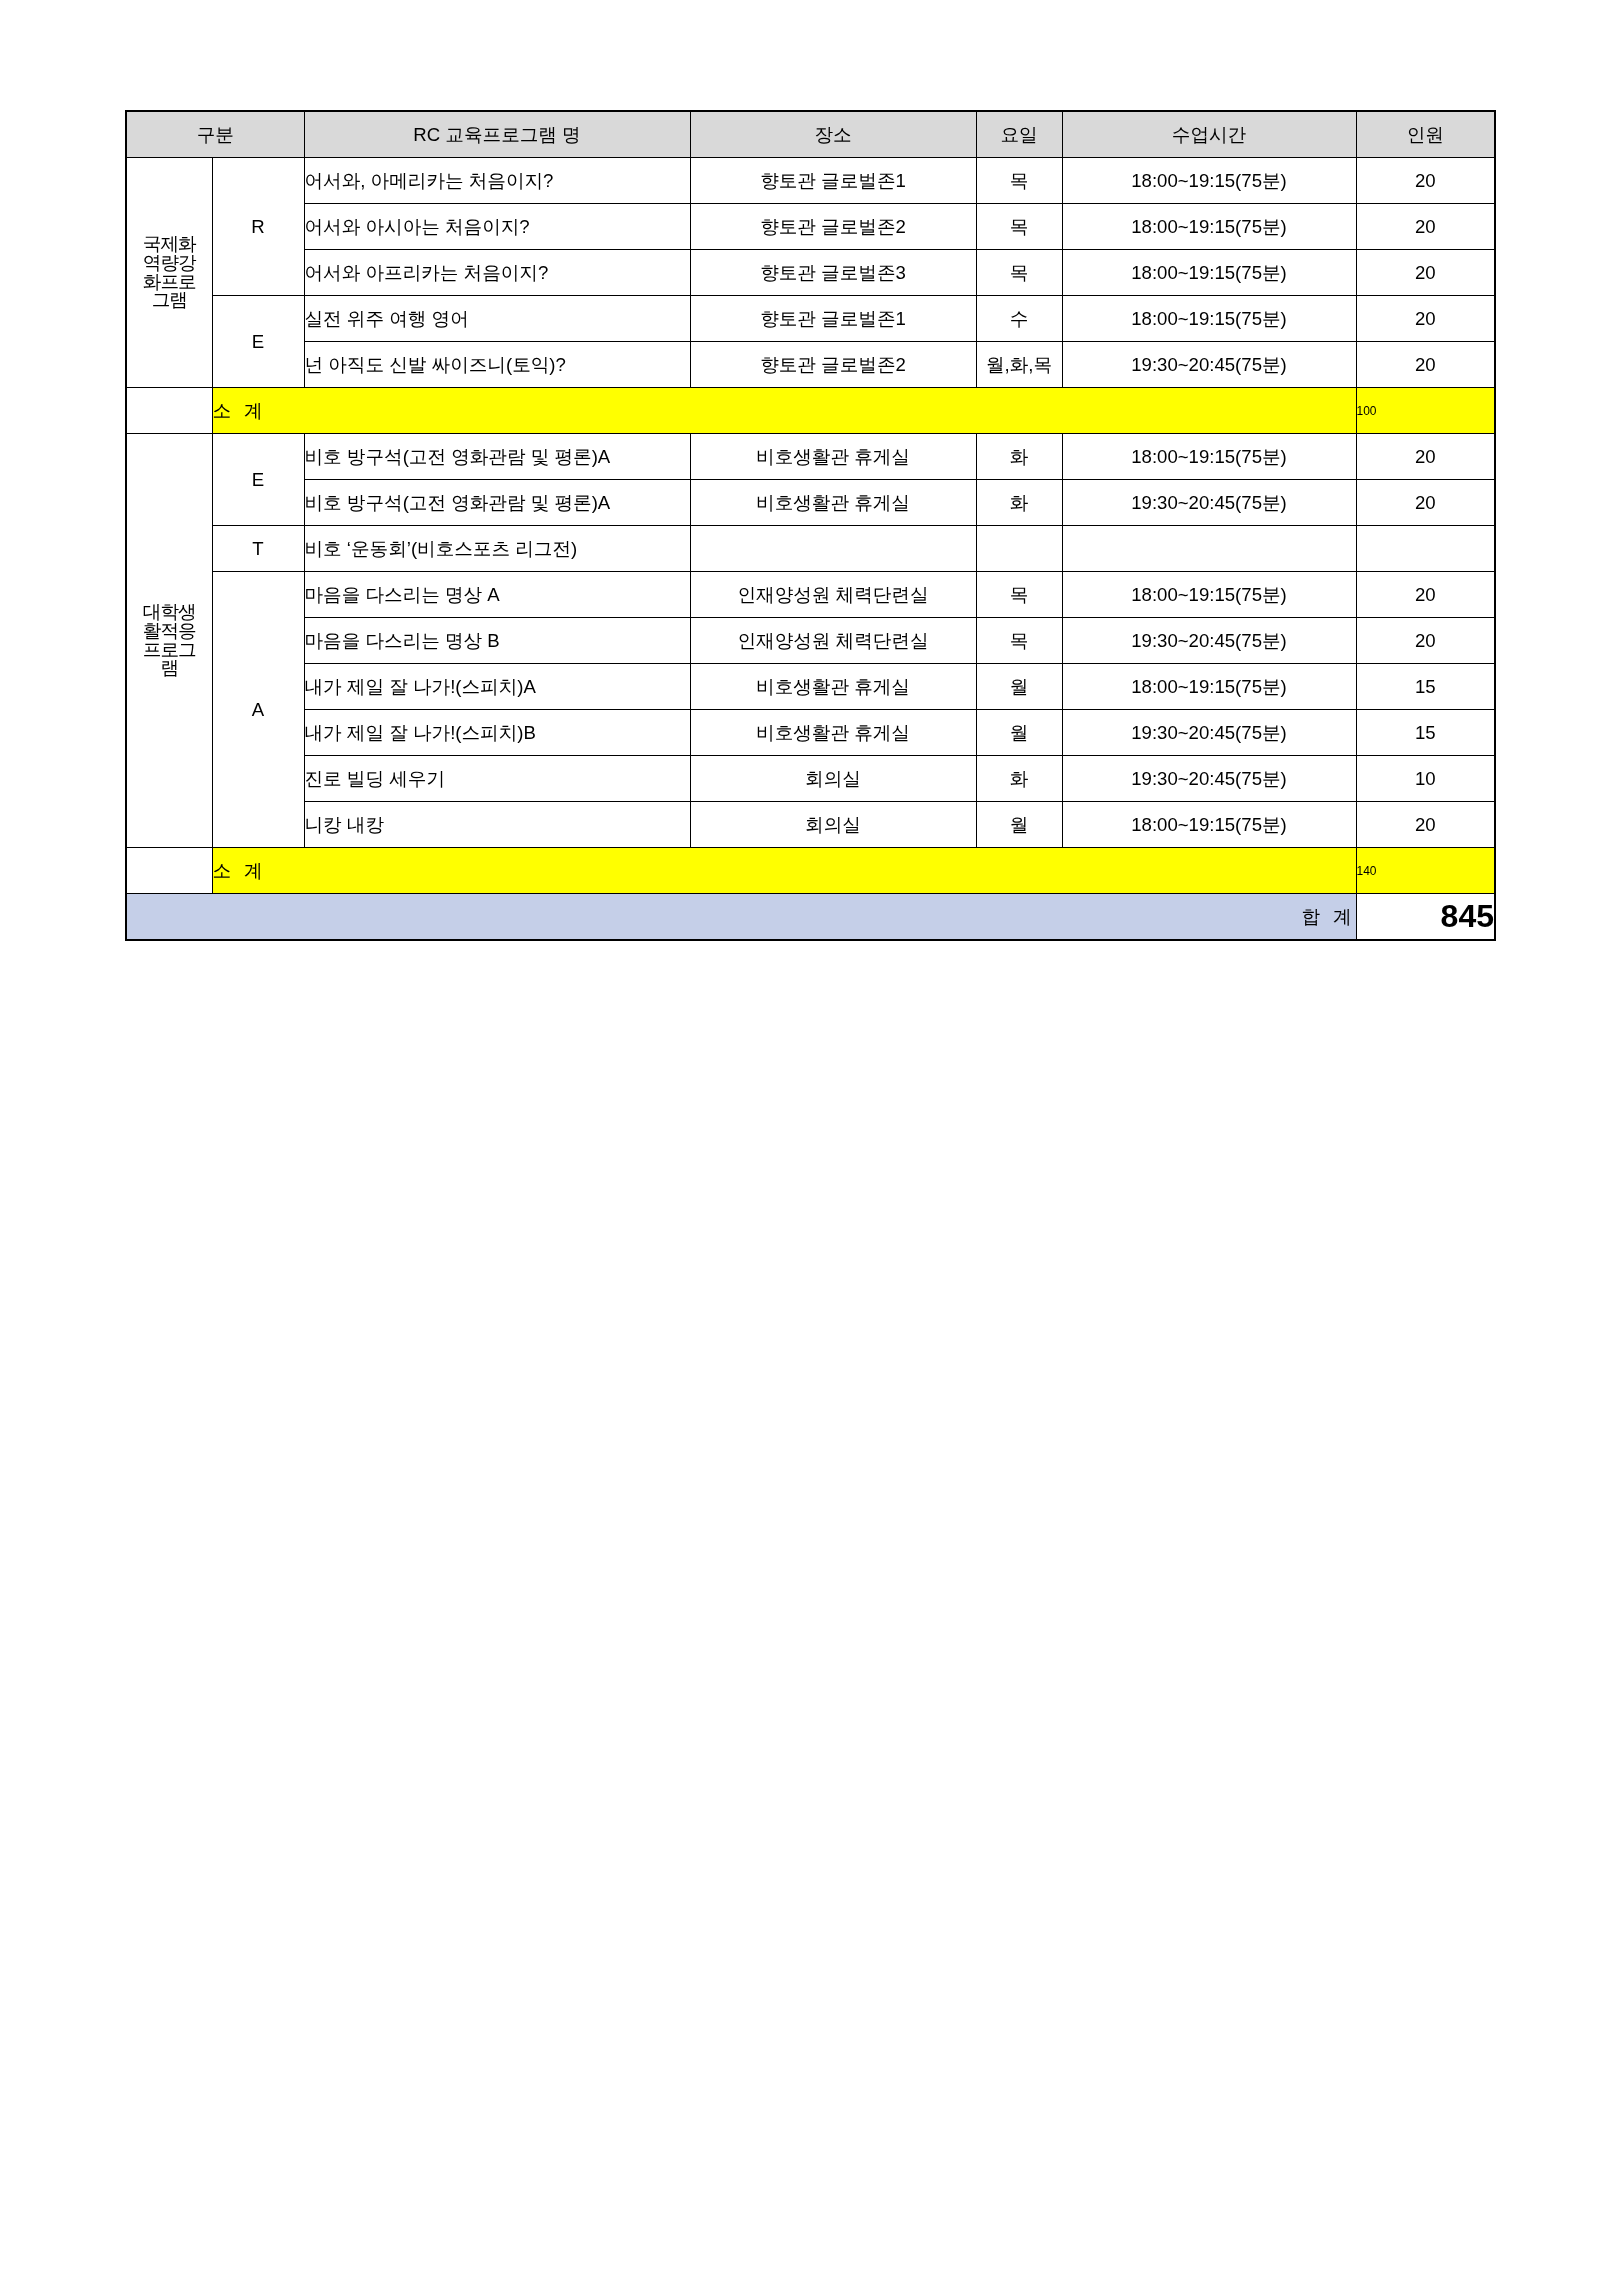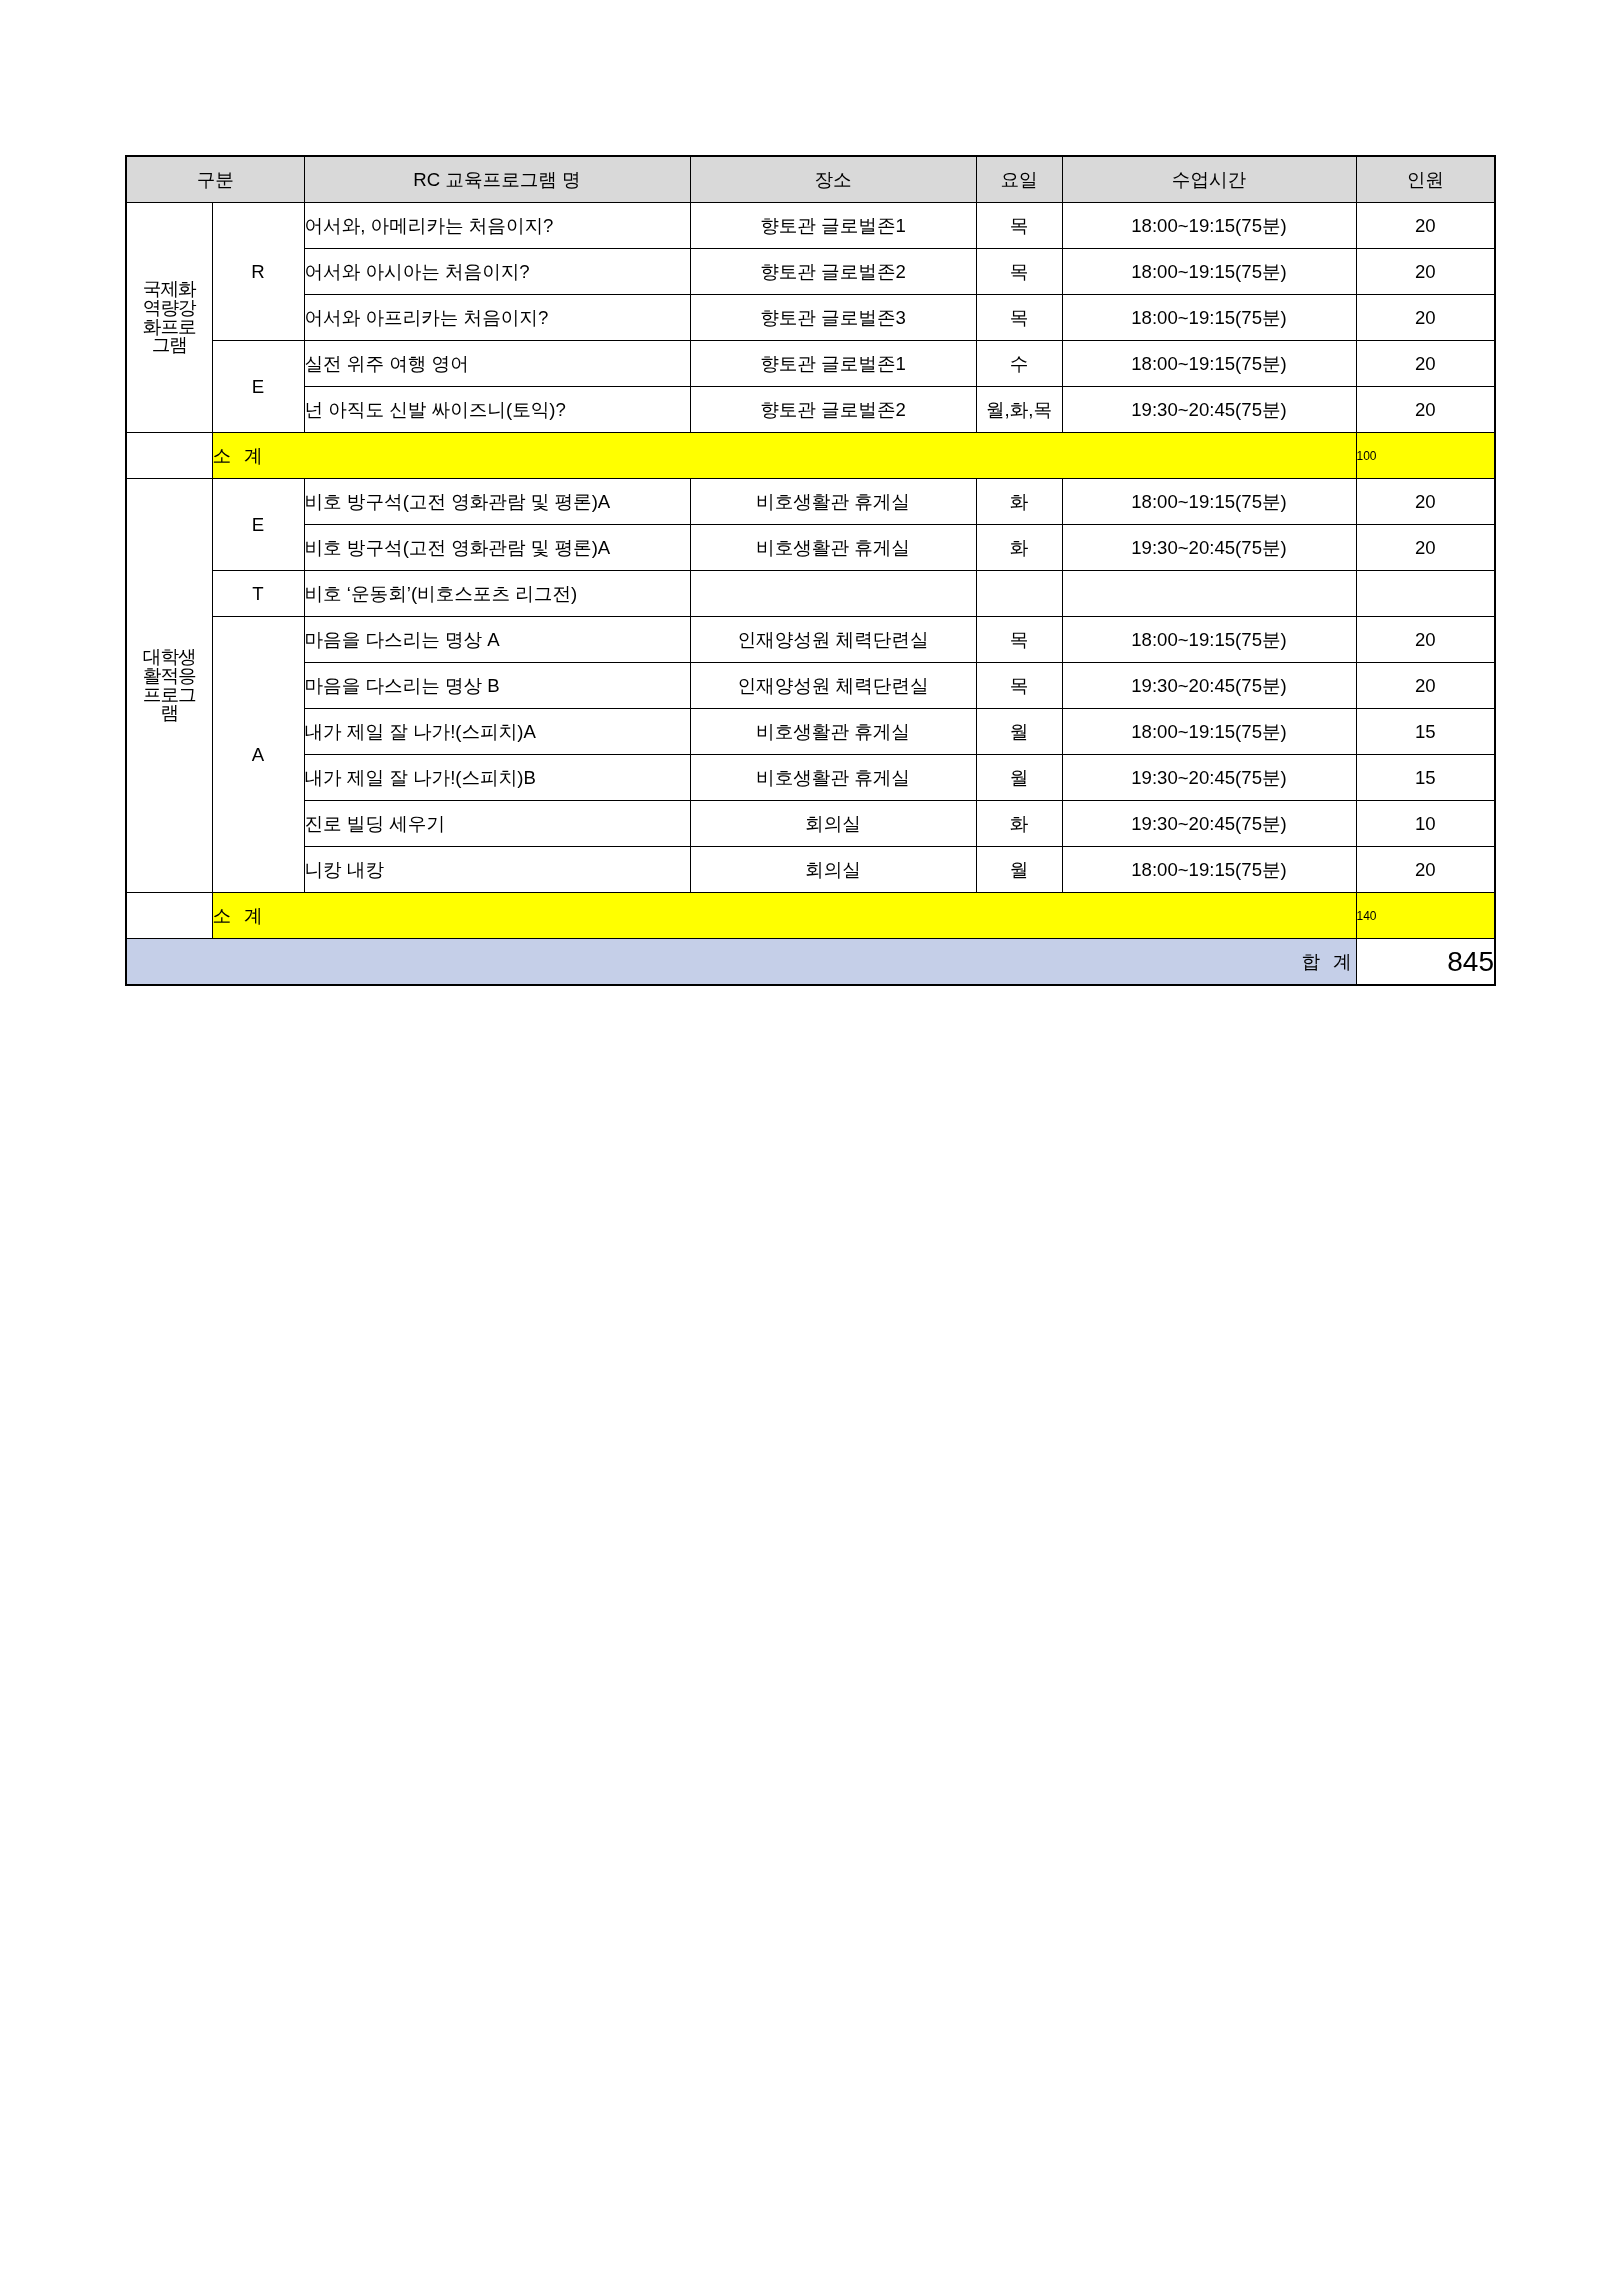--- a/index.html
+++ b/index.html
@@ -25,21 +25,20 @@
     position: absolute;
     left: 125px;
     top: 110px;
     width: 1370px;
   }
   table.schedule {
     border-collapse: collapse;
     width: 1370px;
     table-layout: fixed;
     font-size: 18.6px;
-    margin-top: 45px;
   }
   table.schedule td, table.schedule th {
     border: 1px solid #000000;
     padding: 0;
     height: 45px;
     vertical-align: middle;
     font-weight: normal;
     font-size: 18.6px;
   }
   
@@ -109,22 +108,22 @@
     background: #c5cfe8;
     text-align: right;
     font-weight: bold;
     font-size: 21.6px;
     letter-spacing: 3.9px;
     height: 51px;
   }
   .total-row td.cap {
     background: #ffffff;
     letter-spacing: 0;
-    font-weight: normal;
-    font-size: 28px;
+    font-weight: bold;
+    font-size: 32px;
   }
   .note {
     position: absolute;
     left: 0;
     top: 1086px;
     width: 1496px;
     text-align: right;
     font-size: 20.6px;
     font-family: "DejaVu Sans", sans-serif;
     letter-spacing: 1px;

